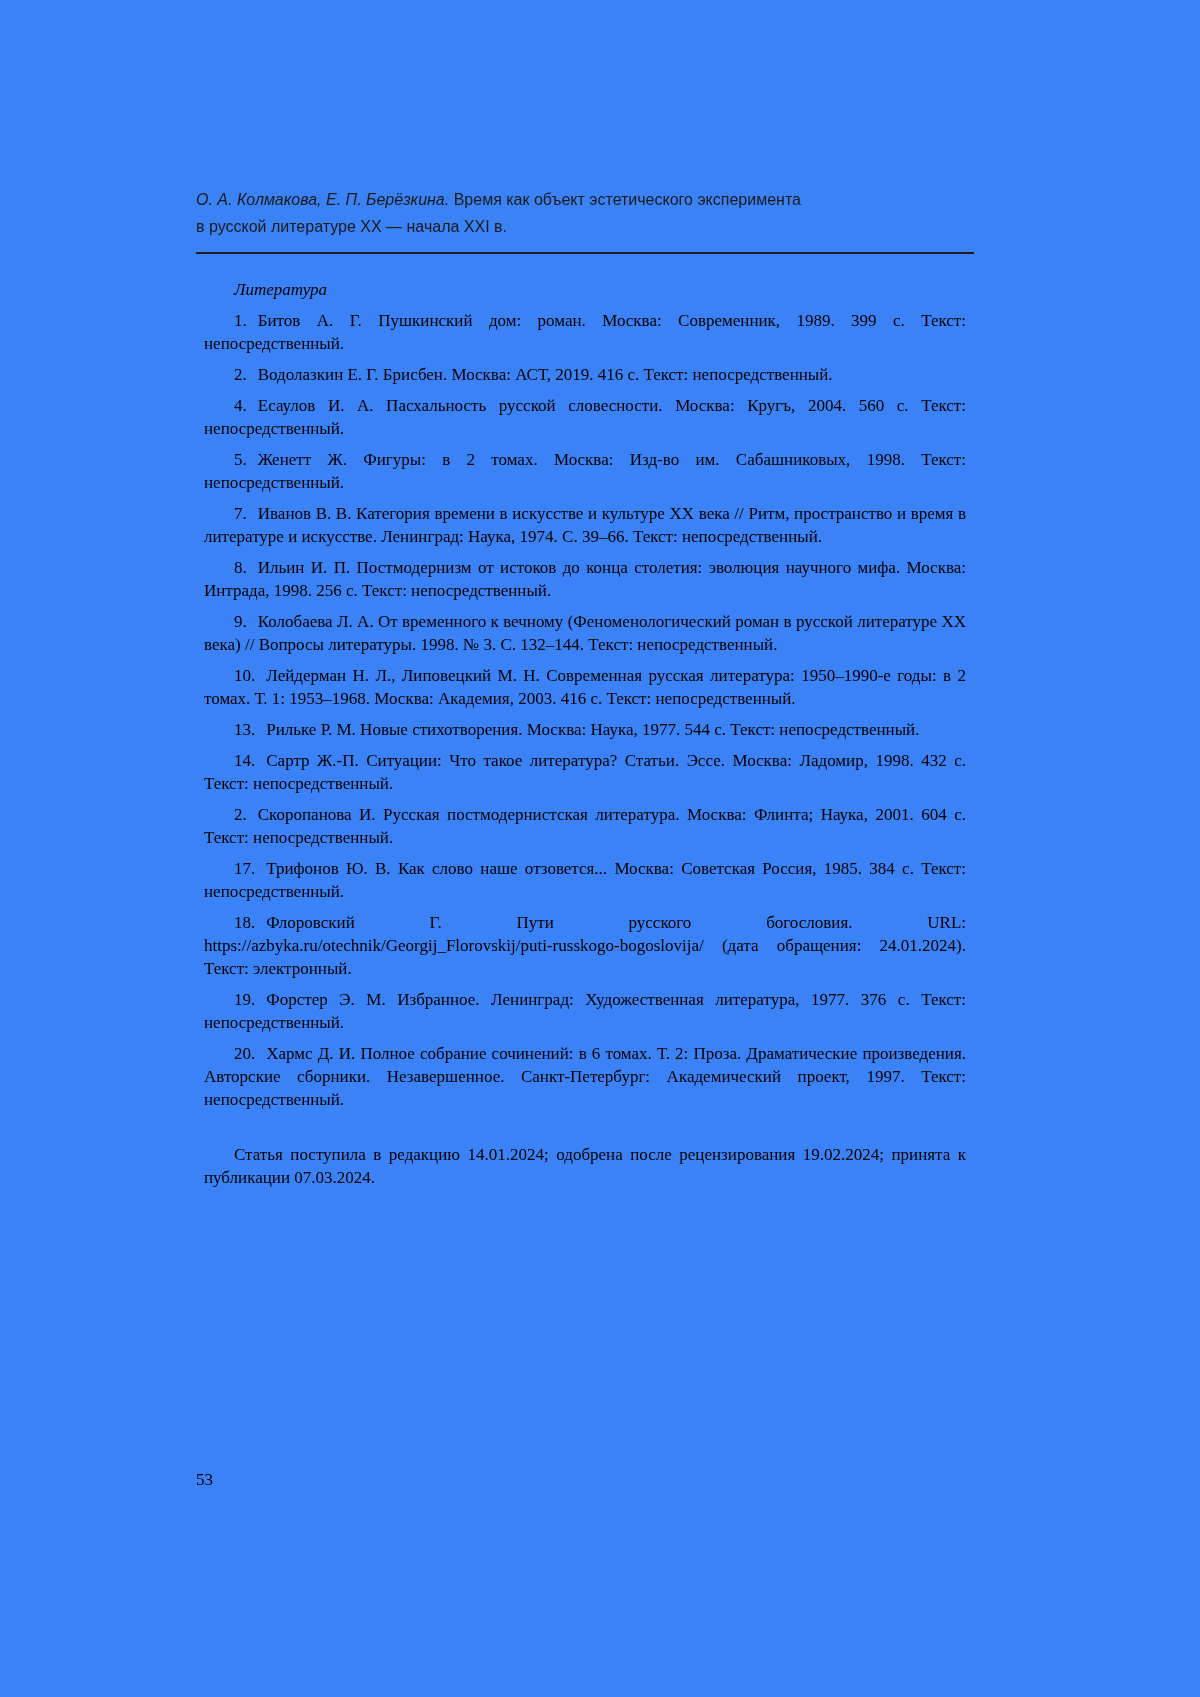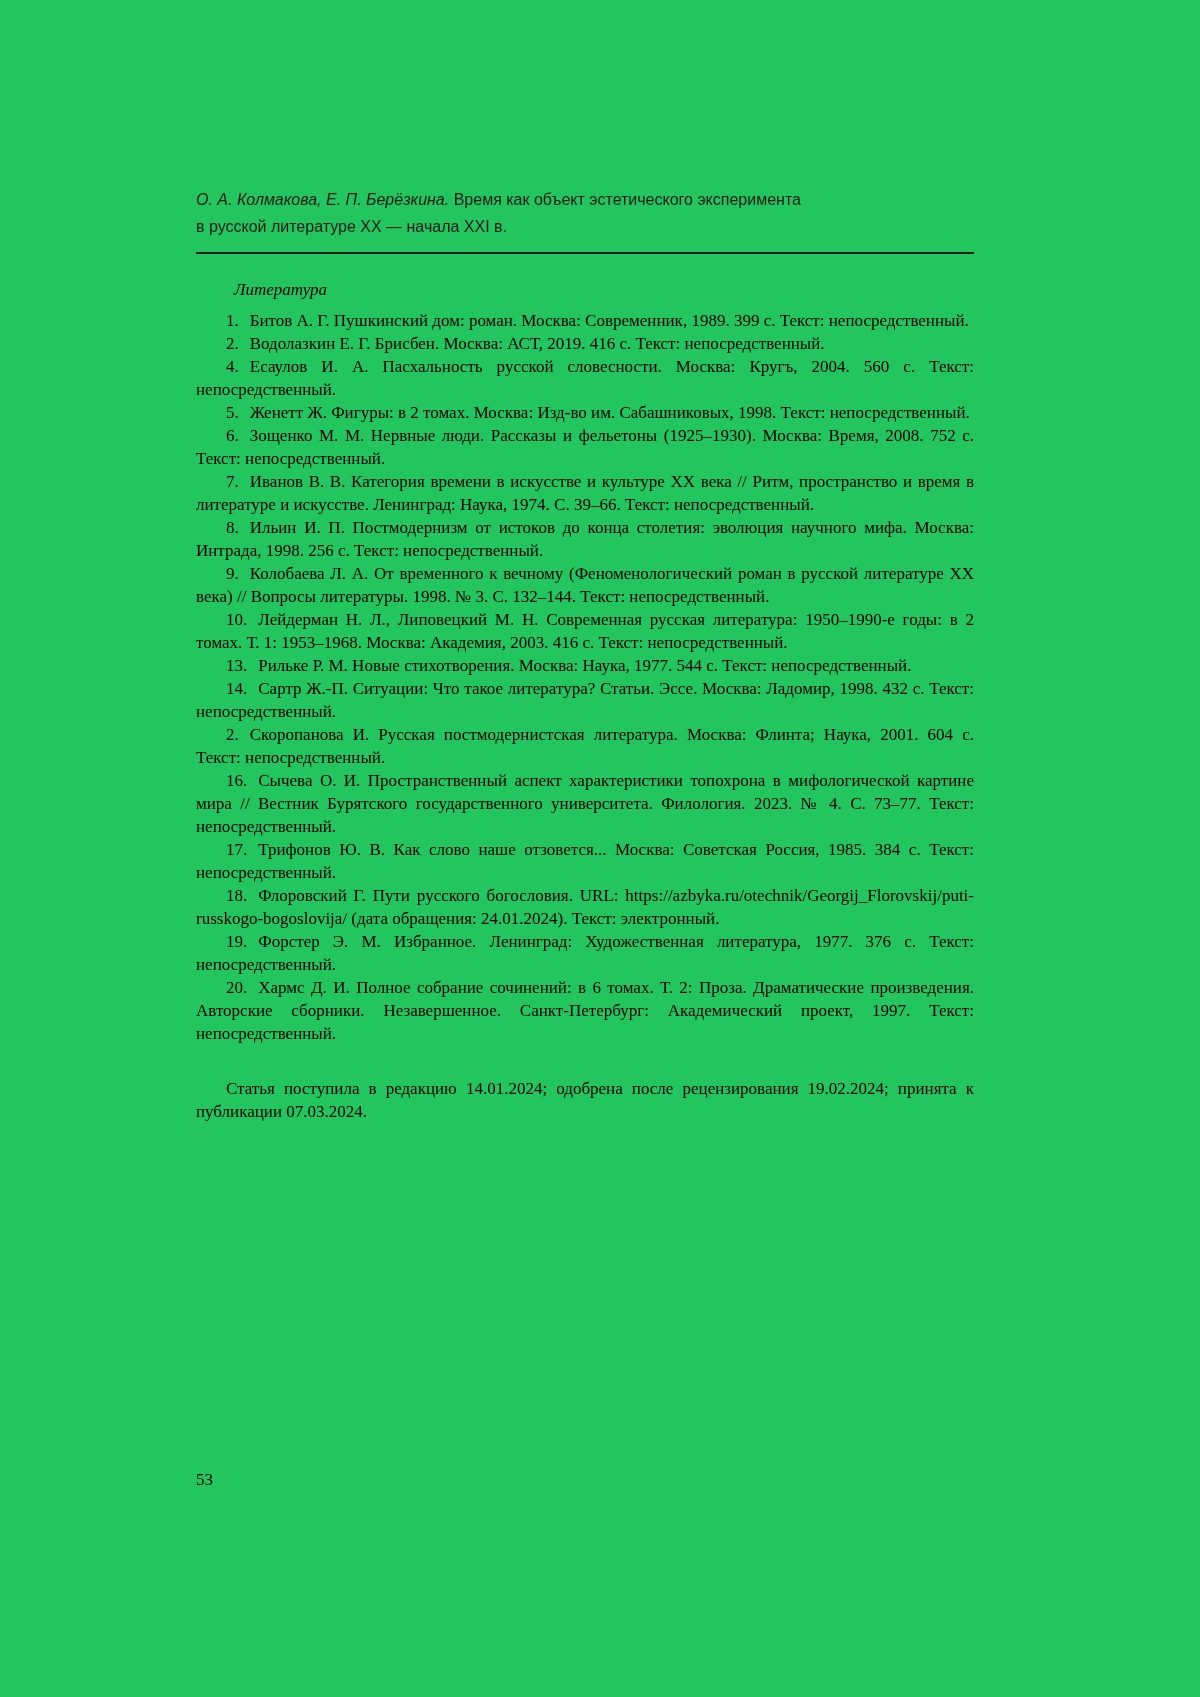--- a/index.html
+++ b/index.html
@@ -4,21 +4,21 @@
 <style>
   html, body {
     margin: 0;
     padding: 0;
     background: #ffffff;
   }
   .page {
     position: relative;
     width: 1200px;
     height: 1697px;
-    background: #22c55e;
+    background: #3b82f6;
     color: #000000;
     overflow: hidden;
   }
   .content {
     position: absolute;
     left: 196px;
     top: 186px;
     width: 778px;
   }
   .running-header {
@@ -41,21 +41,21 @@
     font-style: italic;
     font-size: 17px;
     line-height: 23px;
     margin: 8px;
     text-indent: 30px;
   }
   .ref, .note {
     font-family: "Liberation Serif", serif;
     font-size: 17px;
     line-height: 23px;
-    margin: 0;
+    margin: 8px;
     text-align: justify;
     text-indent: 30px;
   }
   .ref span {
     overflow-wrap: break-word;
   }
   .ref-num {
     margin-right: 11px;
   }
   .note {
@@ -91,39 +91,37 @@
     <div id="refs">
   <p class="ref"><span class="ref-num">1.</span><span>Битов А. Г. Пушкинский дом: роман. Москва: Современник, 1989. 399 с. Текст: непосредственный.</span></p>
 
   <p class="ref"><span class="ref-num">2.</span><span>Водолазкин Е. Г. Брисбен. Москва: АСТ, 2019. 416 с. Текст: непосредственный.</span></p>
 
 
   <p class="ref"><span class="ref-num">4.</span><span>Есаулов И. А. Пасхальность русской словесности. Москва: Кругъ, 2004. 560 с. Текст: непосредственный.</span></p>
 
   <p class="ref"><span class="ref-num">5.</span><span>Женетт Ж. Фигуры: в 2 томах. Москва: Изд-во им. Сабашниковых, 1998. Текст: непосредственный.</span></p>
 
-  <p class="ref"><span class="ref-num">6.</span><span>Зощенко М. М. Нервные люди. Рассказы и фельетоны (1925–1930). Москва: Время, 2008. 752 с. Текст: непосредственный.</span></p>
 
   <p class="ref"><span class="ref-num">7.</span><span>Иванов В. В. Категория времени в искусстве и культуре XX века // Ритм, пространство и время в литературе и искусстве. Ленинград: Наука, 1974. С. 39–66. Текст: непосредственный.</span></p>
 
   <p class="ref"><span class="ref-num">8.</span><span>Ильин И. П. Постмодернизм от истоков до конца столетия: эволюция научного мифа. Москва: Интрада, 1998. 256 с. Текст: непосредственный.</span></p>
 
   <p class="ref"><span class="ref-num">9.</span><span>Колобаева Л. А. От временного к вечному (Феноменологический роман в русской литературе XX века) // Вопросы литературы. 1998. № 3. С. 132–144. Текст: непосредственный.</span></p>
 
   <p class="ref"><span class="ref-num">10.</span><span>Лейдерман Н. Л., Липовецкий М. Н. Современная русская литература: 1950–1990-е годы: в 2 томах. Т. 1: 1953–1968. Москва: Академия, 2003. 416 с. Текст: непосредственный.</span></p>
 
 
 
   <p class="ref"><span class="ref-num">13.</span><span>Рильке Р. М. Новые стихотворения. Москва: Наука, 1977. 544 с. Текст: непосредственный.</span></p>
 
   <p class="ref"><span class="ref-num">14.</span><span>Сартр Ж.-П. Ситуации: Что такое литература? Статьи. Эссе. Москва: Ладомир, 1998. 432 с. Текст: непосредственный.</span></p>
 
   <p class="ref"><span class="ref-num">2.</span><span>Скоропанова И. Русская постмодернистская литература. Москва: Флинта; Наука, 2001. 604 с. Текст: непосредственный.</span></p>
 
-  <p class="ref"><span class="ref-num">16.</span><span>Сычева О. И. Пространственный аспект характеристики топохрона в мифологической картине мира // Вестник Бурятского государственного университета. Филология. 2023. № 4. С. 73–77. Текст: непосредственный.</span></p>
 
   <p class="ref"><span class="ref-num">17.</span><span>Трифонов Ю. В. Как слово наше отзовется... Москва: Советская Россия, 1985. 384 с. Текст: непосредственный.</span></p>
 
   <p class="ref"><span class="ref-num">18.</span><span>Флоровский Г. Пути русского богословия. URL: https://azbyka.ru/otechnik/Georgij_Florovskij/puti-russkogo-bogoslovija/ (дата обращения: 24.01.2024). Текст: электронный.</span></p>
 
   <p class="ref"><span class="ref-num">19.</span><span>Форстер Э. М. Избранное. Ленинград: Художественная литература, 1977. 376 с. Текст: непосредственный.</span></p>
 
   <p class="ref"><span class="ref-num">20.</span><span>Хармс Д. И. Полное собрание сочинений: в 6 томах. Т. 2: Проза. Драматические произведения. Авторские сборники. Незавершенное. Санкт-Петербург: Академический проект, 1997. Текст: непосредственный.</span></p>
 </div>
 

